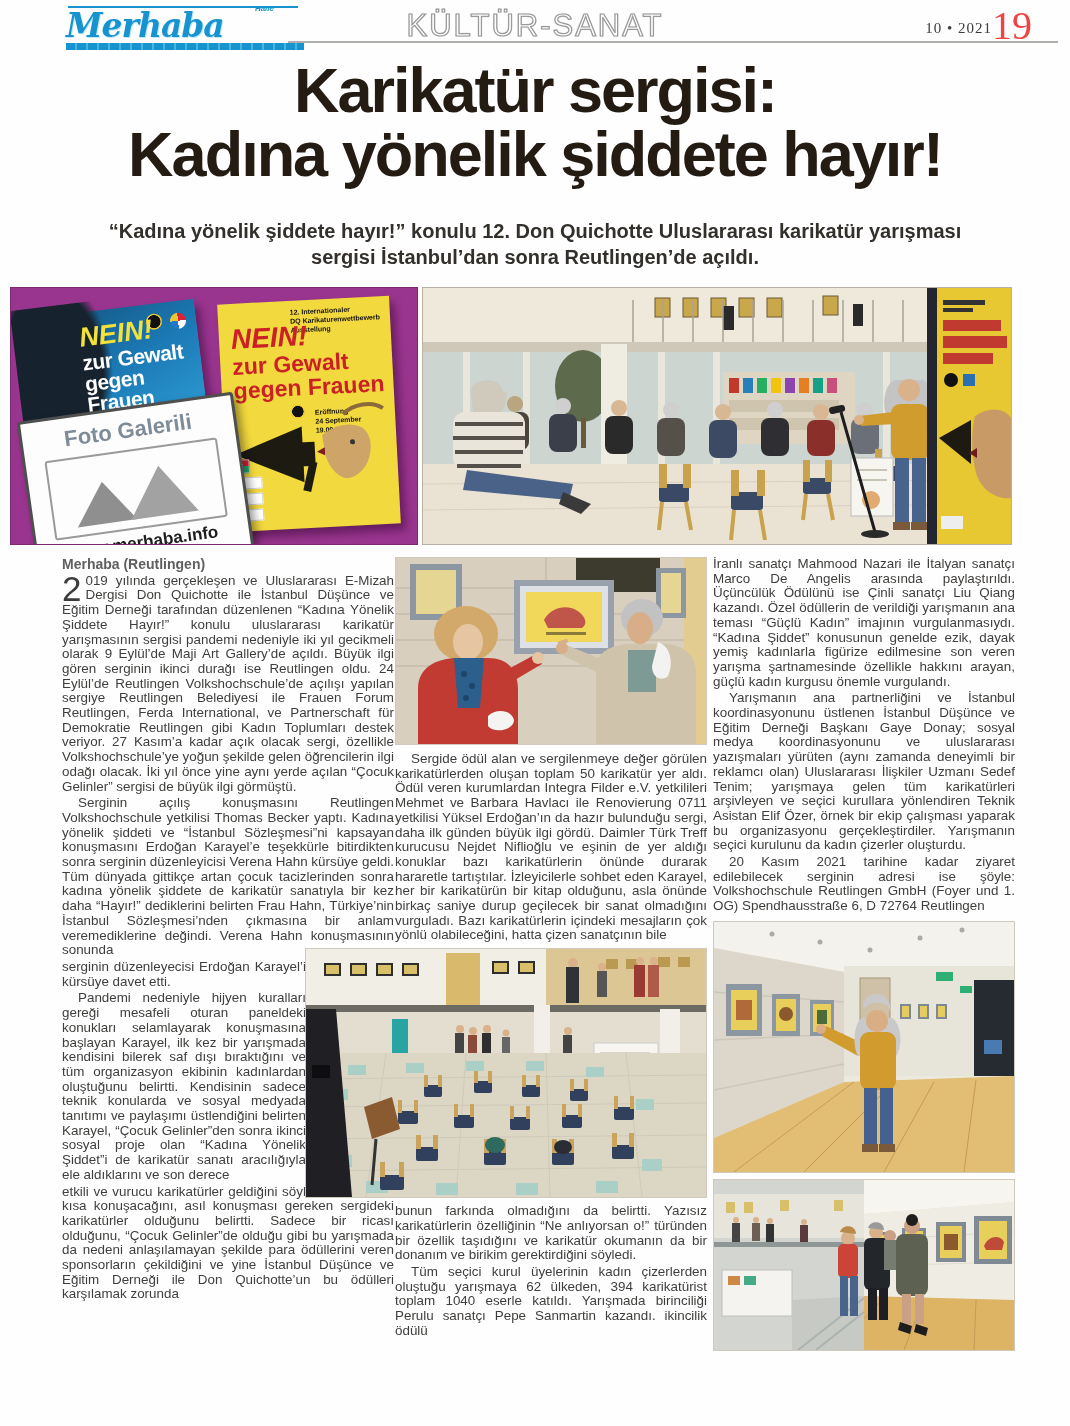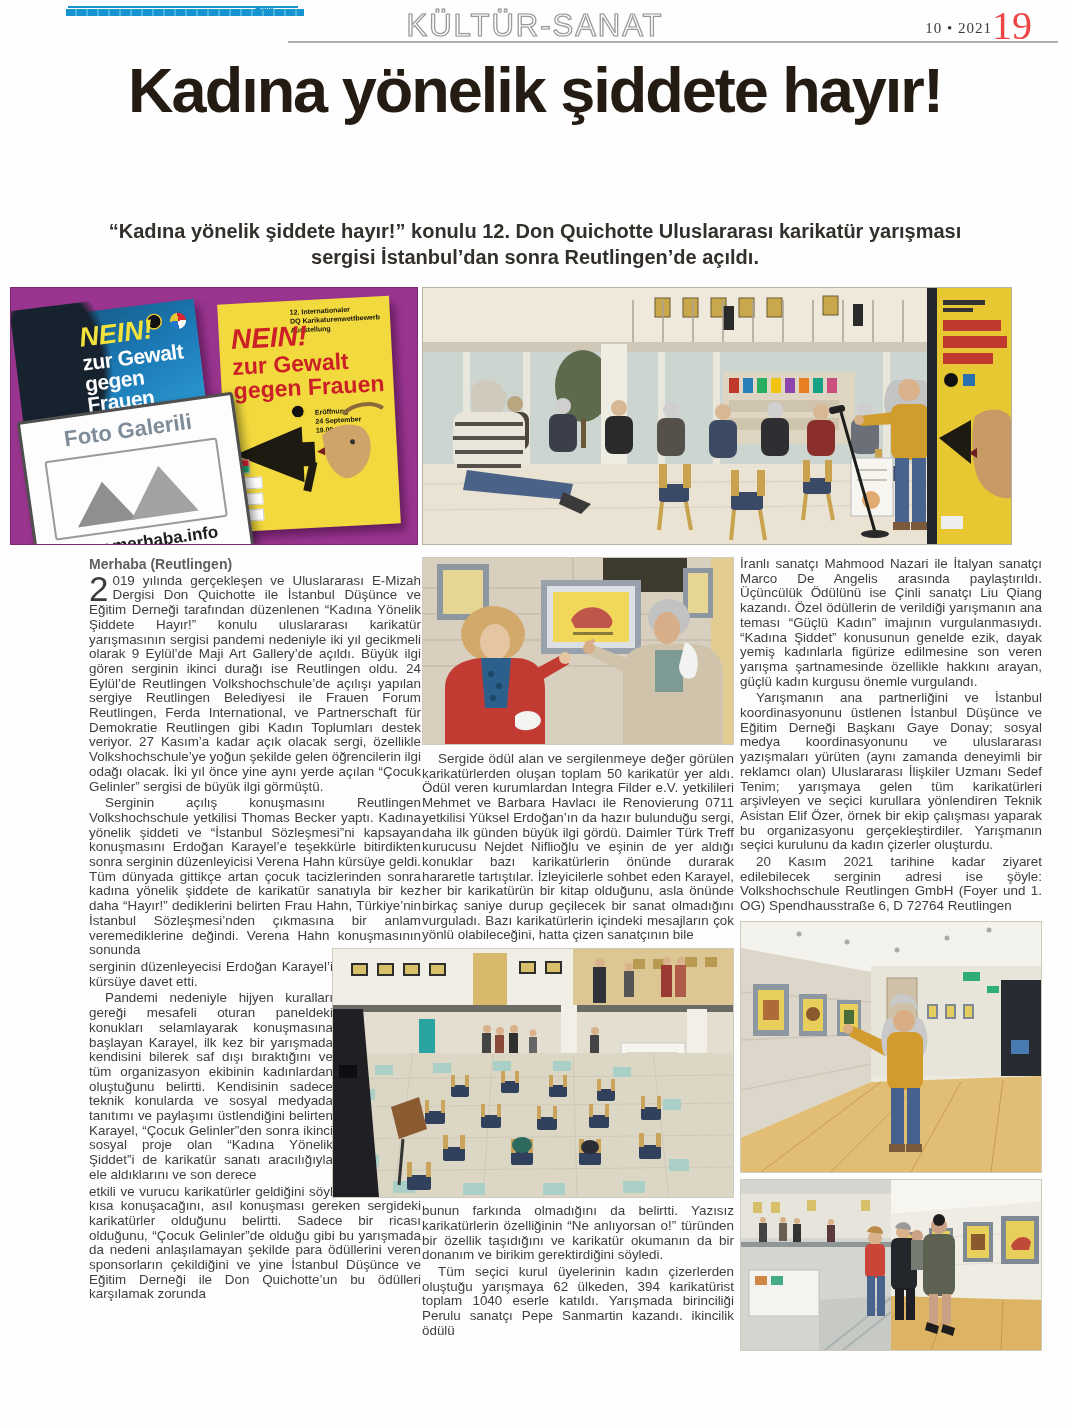--- a/index.html
+++ b/index.html
@@ -67,21 +67,21 @@
   .badge-title{text-align:center;margin-top:8px;font-size:22px;font-weight:700;color:#7e8b99;}
   .badge-box{margin:6px auto 0;width:170px;height:76px;border:2px solid #9a9a9a;border-radius:3px;
              position:relative;overflow:hidden;}
   .mtn{position:absolute;bottom:8px;width:0;height:0;border-style:solid;border-color:transparent;}
   .mtn.m1{left:22px;border-width:0 30px 42px 30px;border-bottom-color:#8f8f8f;}
   .mtn.m2{left:76px;border-width:0 34px 50px 34px;border-bottom-color:#a2a2a2;}
   .badge-url{text-align:center;margin-top:4px;font-size:17px;font-weight:700;color:#1d1d1d;}
   .photo-right{left:422px;top:287px;width:590px;height:258px;border:1px solid #b9b2a4;overflow:hidden;}
 
   
-  .col{position:absolute;font-size:13.4px;line-height:14.7px;text-align:justify;margin-left:27px;}
+  .col{position:absolute;font-size:13.4px;line-height:14.7px;text-align:justify;}
   .col p{margin:0 0 2px 0;}
   .col p.ind{text-indent:16px;}
   .byline{font-weight:700;color:#5f5f5f;font-size:14px;margin-bottom:2px;}
   .dropcap{float:left;font-size:35px;line-height:26px;font-weight:400;color:#3b3b3b;
            margin:2px 4px 0 0;}
   .col-left{left:62px;top:557px;width:332px;}
   .block-narrow{width:244px;}
   .col-mid{left:395px;top:557px;width:312px;}
   .col-right{left:713px;top:557px;width:302px;}
   .svgph{display:block;border:1px solid #cfcabc;}
@@ -90,28 +90,30 @@
   .ph-corridor{margin:7px 0 6px 0;}
 </style>
 </head>
 <body>
 
 <div class="page">
 
   <div class="logo">
     <div class="logo-top"></div>
     <span class="logo-halle">Halle</span>
+    <div class="logo-text">Merhaba</div>
     <div class="logo-bar"></div>
   </div>
   <div class="section-title">KÜLTÜR-SANAT</div>
   <div class="issue">10 • 2021</div>
   <div class="pageno">19</div>
   <div class="head-rule"></div>
 
   <div class="headline">
+    <div class="l1">Karikatür sergisi:</div>
     <div class="l2">Kadına yönelik şiddete hayır!</div>
   </div>
   <div class="subhead">“Kadına yönelik şiddete hayır!” konulu 12. Don Quichotte Uluslararası karikatür yarışması sergisi İstanbul’dan sonra Reutlingen’de açıldı.</div>
 
   <div class="ph photo-left">
     <div class="poster poster-blue">
       <div class="brain"></div>
       <div class="circ" style="left:116px;top:10px;background:radial-gradient(#111 55%,#e8c832 60%);"></div>
       <div class="circ" style="left:140px;top:12px;background:conic-gradient(#d23 0 25%,#fff 25% 50%,#27c 50% 75%,#e8c832 75%);"></div>
       <div class="pb-txt">

